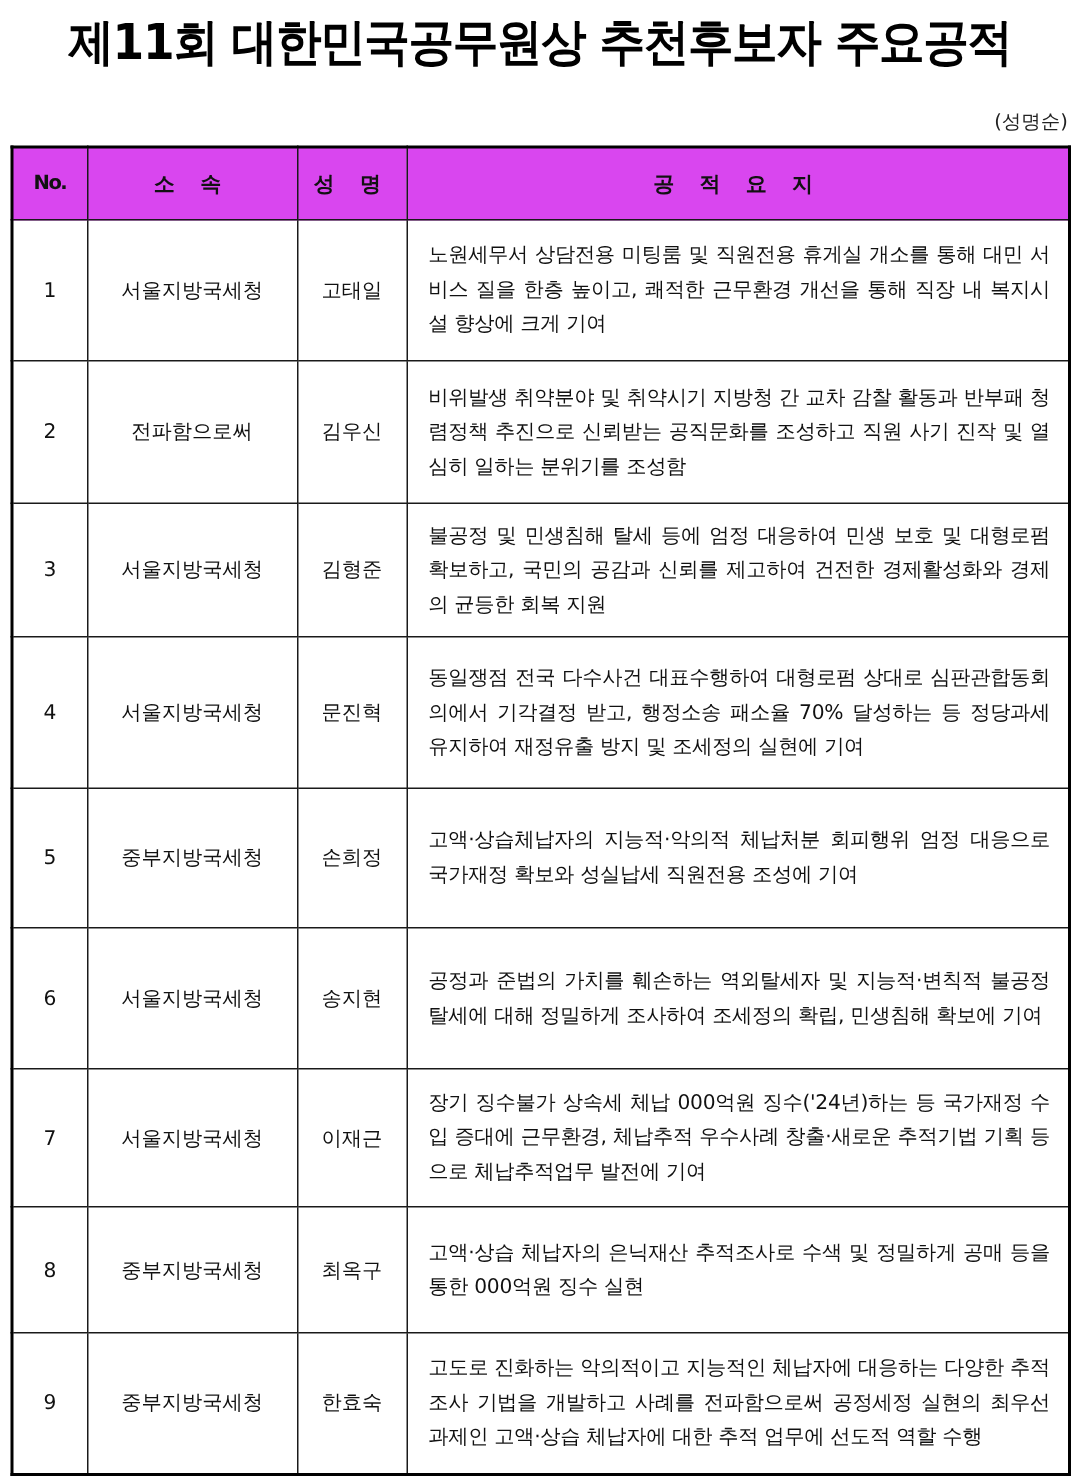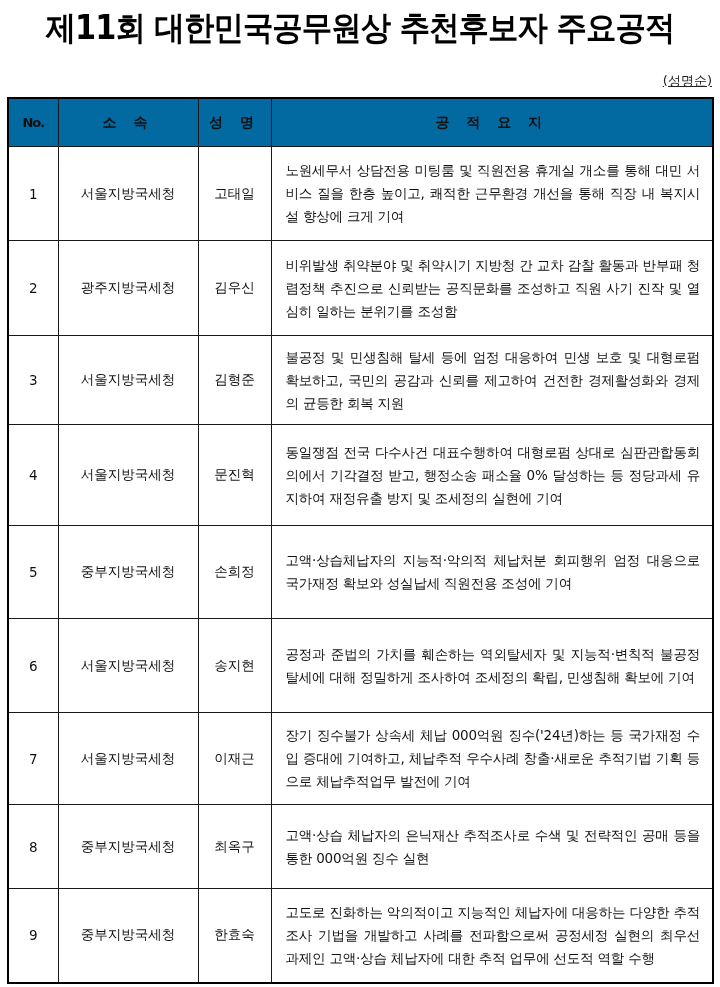--- a/index.html
+++ b/index.html
@@ -1,25 +1,25 @@
 <!DOCTYPE html>
 <html><head>
 <meta charset="utf-8">
 <style>
   html, body { margin: 0; padding: 0; background: #ffffff; }
   body { width: 720px; height: 987px; position: relative; overflow: hidden;
          font-family: "DejaVu Sans", "Liberation Sans", sans-serif; color: #111; }
   .title { position: absolute; top: 6px; left: 0; width: 720px; text-align: center;
            font-size: 33px; font-weight: bold; letter-spacing: -1px; color: #000;
            transform: scaleX(0.92); transform-origin: center; }
-  .sort-note { position: absolute; top: 72px; right: 8px; font-size: 13px; color: #222; text-decoration: underline; }
+  .sort-note { position: absolute; top: 72px; right: 8px; font-size: 13px; color: #222; }
   table.main { position: absolute; top: 97px; left: 7px; width: 705px; border-collapse: collapse;
                border: 2px solid #000; table-layout: fixed; }
   table.main th, table.main td { border: 1.5px solid #1a1a1a; }
-  table.main th { background: #0369a1; height: 45px; font-size: 14px; font-weight: bold; color: #111;
+  table.main th { background: #d946ef; height: 45px; font-size: 14px; font-weight: bold; color: #111;
                   letter-spacing: 6px; }
   table.main th.no { letter-spacing: -1px; font-size: 13px; }
   table.main td { font-size: 13.5px; text-align: center; vertical-align: middle; }
   table.main td.summary { text-align: justify; text-align-last: left; padding: 4px 12px 4px 14px;
                           line-height: 23px; font-size: 13.5px; letter-spacing: -0.2px; }
   col.c-no { width: 50px; } col.c-org { width: 140px; } col.c-name { width: 73px; } col.c-sum { width: 442px; }
 </style>
 </head>
 <body>
 
@@ -43,59 +43,59 @@
   </thead>
   <tbody id="tbody">
       <tr style="height: 94px;">
         <td>1</td>
         <td>서울지방국세청</td>
         <td>고태일</td>
         <td class="summary">노원세무서 상담전용 미팅룸 및 직원전용 휴게실 개소를 통해 대민 서비스 질을 한층 높이고, 쾌적한 근무환경 개선을 통해 직장 내 복지시설 향상에 크게 기여</td>
       </tr>
       <tr style="height: 95px;">
         <td>2</td>
-        <td>광주지방국세청</td>
+        <td>전파함으로써</td>
         <td>김우신</td>
         <td class="summary">비위발생 취약분야 및 취약시기 지방청 간 교차 감찰 활동과 반부패 청렴정책 추진으로 신뢰받는 공직문화를 조성하고 직원 사기 진작 및 열심히 일하는 분위기를 조성함</td>
       </tr>
       <tr style="height: 89px;">
         <td>3</td>
         <td>서울지방국세청</td>
         <td>김형준</td>
         <td class="summary">불공정 및 민생침해 탈세 등에 엄정 대응하여 민생 보호 및 대형로펌 확보하고, 국민의 공감과 신뢰를 제고하여 건전한 경제활성화와 경제의 균등한 회복 지원</td>
       </tr>
       <tr style="height: 101px;">
         <td>4</td>
         <td>서울지방국세청</td>
         <td>문진혁</td>
-        <td class="summary">동일쟁점 전국 다수사건 대표수행하여 대형로펌 상대로 심판관합동회의에서 기각결정 받고, 행정소송 패소율 0% 달성하는 등 정당과세 유지하여 재정유출 방지 및 조세정의 실현에 기여</td>
+        <td class="summary">동일쟁점 전국 다수사건 대표수행하여 대형로펌 상대로 심판관합동회의에서 기각결정 받고, 행정소송 패소율 70% 달성하는 등 정당과세 유지하여 재정유출 방지 및 조세정의 실현에 기여</td>
       </tr>
       <tr style="height: 93px;">
         <td>5</td>
         <td>중부지방국세청</td>
         <td>손희정</td>
         <td class="summary">고액·상습체납자의 지능적·악의적 체납처분 회피행위 엄정 대응으로 국가재정 확보와 성실납세 직원전용 조성에 기여</td>
       </tr>
       <tr style="height: 94px;">
         <td>6</td>
         <td>서울지방국세청</td>
         <td>송지현</td>
         <td class="summary">공정과 준법의 가치를 훼손하는 역외탈세자 및 지능적·변칙적 불공정 탈세에 대해 정밀하게 조사하여 조세정의 확립, 민생침해 확보에 기여</td>
       </tr>
       <tr style="height: 92px;">
         <td>7</td>
         <td>서울지방국세청</td>
         <td>이재근</td>
-        <td class="summary">장기 징수불가 상속세 체납 000억원 징수('24년)하는 등 국가재정 수입 증대에 기여하고, 체납추적 우수사례 창출·새로운 추적기법 기획 등으로 체납추적업무 발전에 기여</td>
+        <td class="summary">장기 징수불가 상속세 체납 000억원 징수('24년)하는 등 국가재정 수입 증대에 근무환경, 체납추적 우수사례 창출·새로운 추적기법 기획 등으로 체납추적업무 발전에 기여</td>
       </tr>
       <tr style="height: 84px;">
         <td>8</td>
         <td>중부지방국세청</td>
         <td>최옥구</td>
-        <td class="summary">고액·상습 체납자의 은닉재산 추적조사로 수색 및 전략적인 공매 등을 통한 000억원 징수 실현</td>
+        <td class="summary">고액·상습 체납자의 은닉재산 추적조사로 수색 및 정밀하게 공매 등을 통한 000억원 징수 실현</td>
       </tr>
       <tr style="height: 94px;">
         <td>9</td>
         <td>중부지방국세청</td>
         <td>한효숙</td>
         <td class="summary">고도로 진화하는 악의적이고 지능적인 체납자에 대응하는 다양한 추적조사 기법을 개발하고 사례를 전파함으로써 공정세정 실현의 최우선 과제인 고액·상습 체납자에 대한 추적 업무에 선도적 역할 수행</td>
       </tr>
     </tbody>
 </table>
 

